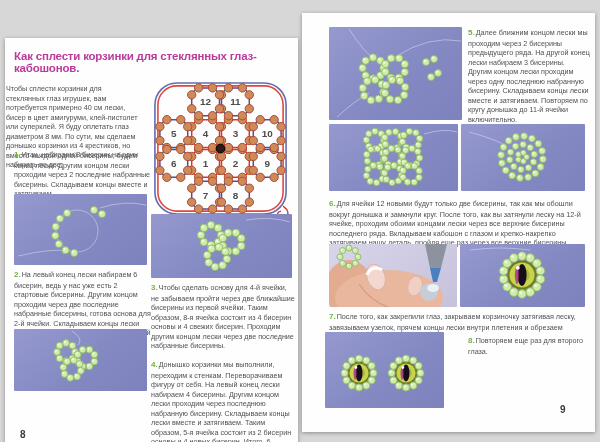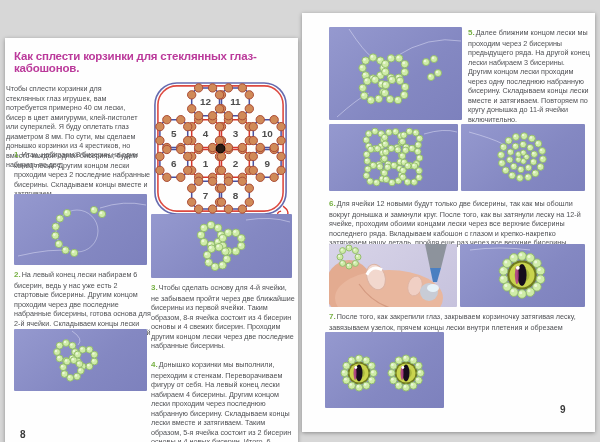--- a/index.html
+++ b/index.html
@@ -752,17 +752,18 @@
           <circle cx="68.4" cy="48.3" r="3.6" fill="#cfeca8" stroke="#8fb968" stroke-width="0.9"></circle>
           <circle cx="67.4" cy="47.2" r="1.3" fill="rgba(255,255,255,0.6)"></circle>
           <circle cx="66.5" cy="41.0" r="3.6" fill="#cfeca8" stroke="#8fb968" stroke-width="0.9"></circle>
           <circle cx="65.5" cy="39.9" r="1.3" fill="rgba(255,255,255,0.6)"></circle>
           <circle cx="68.4" cy="33.8" r="3.6" fill="#cfeca8" stroke="#8fb968" stroke-width="0.9"></circle>
           <circle cx="67.4" cy="32.7" r="1.3" fill="rgba(255,255,255,0.6)"></circle>
           <circle cx="73.8" cy="28.4" r="3.6" fill="#cfeca8" stroke="#8fb968" stroke-width="0.9"></circle>
           <circle cx="72.7" cy="27.4" r="1.3" fill="rgba(255,255,255,0.6)"></circle>
         </svg>
       </div>
+    <p class="step st8"><span class="sn">8.</span><span>Повторяем еще раз для второго глаза.</span></p>
 
     <div class="pnum">9</div>
   </div>
 
 </div>
 
 </body></html>

